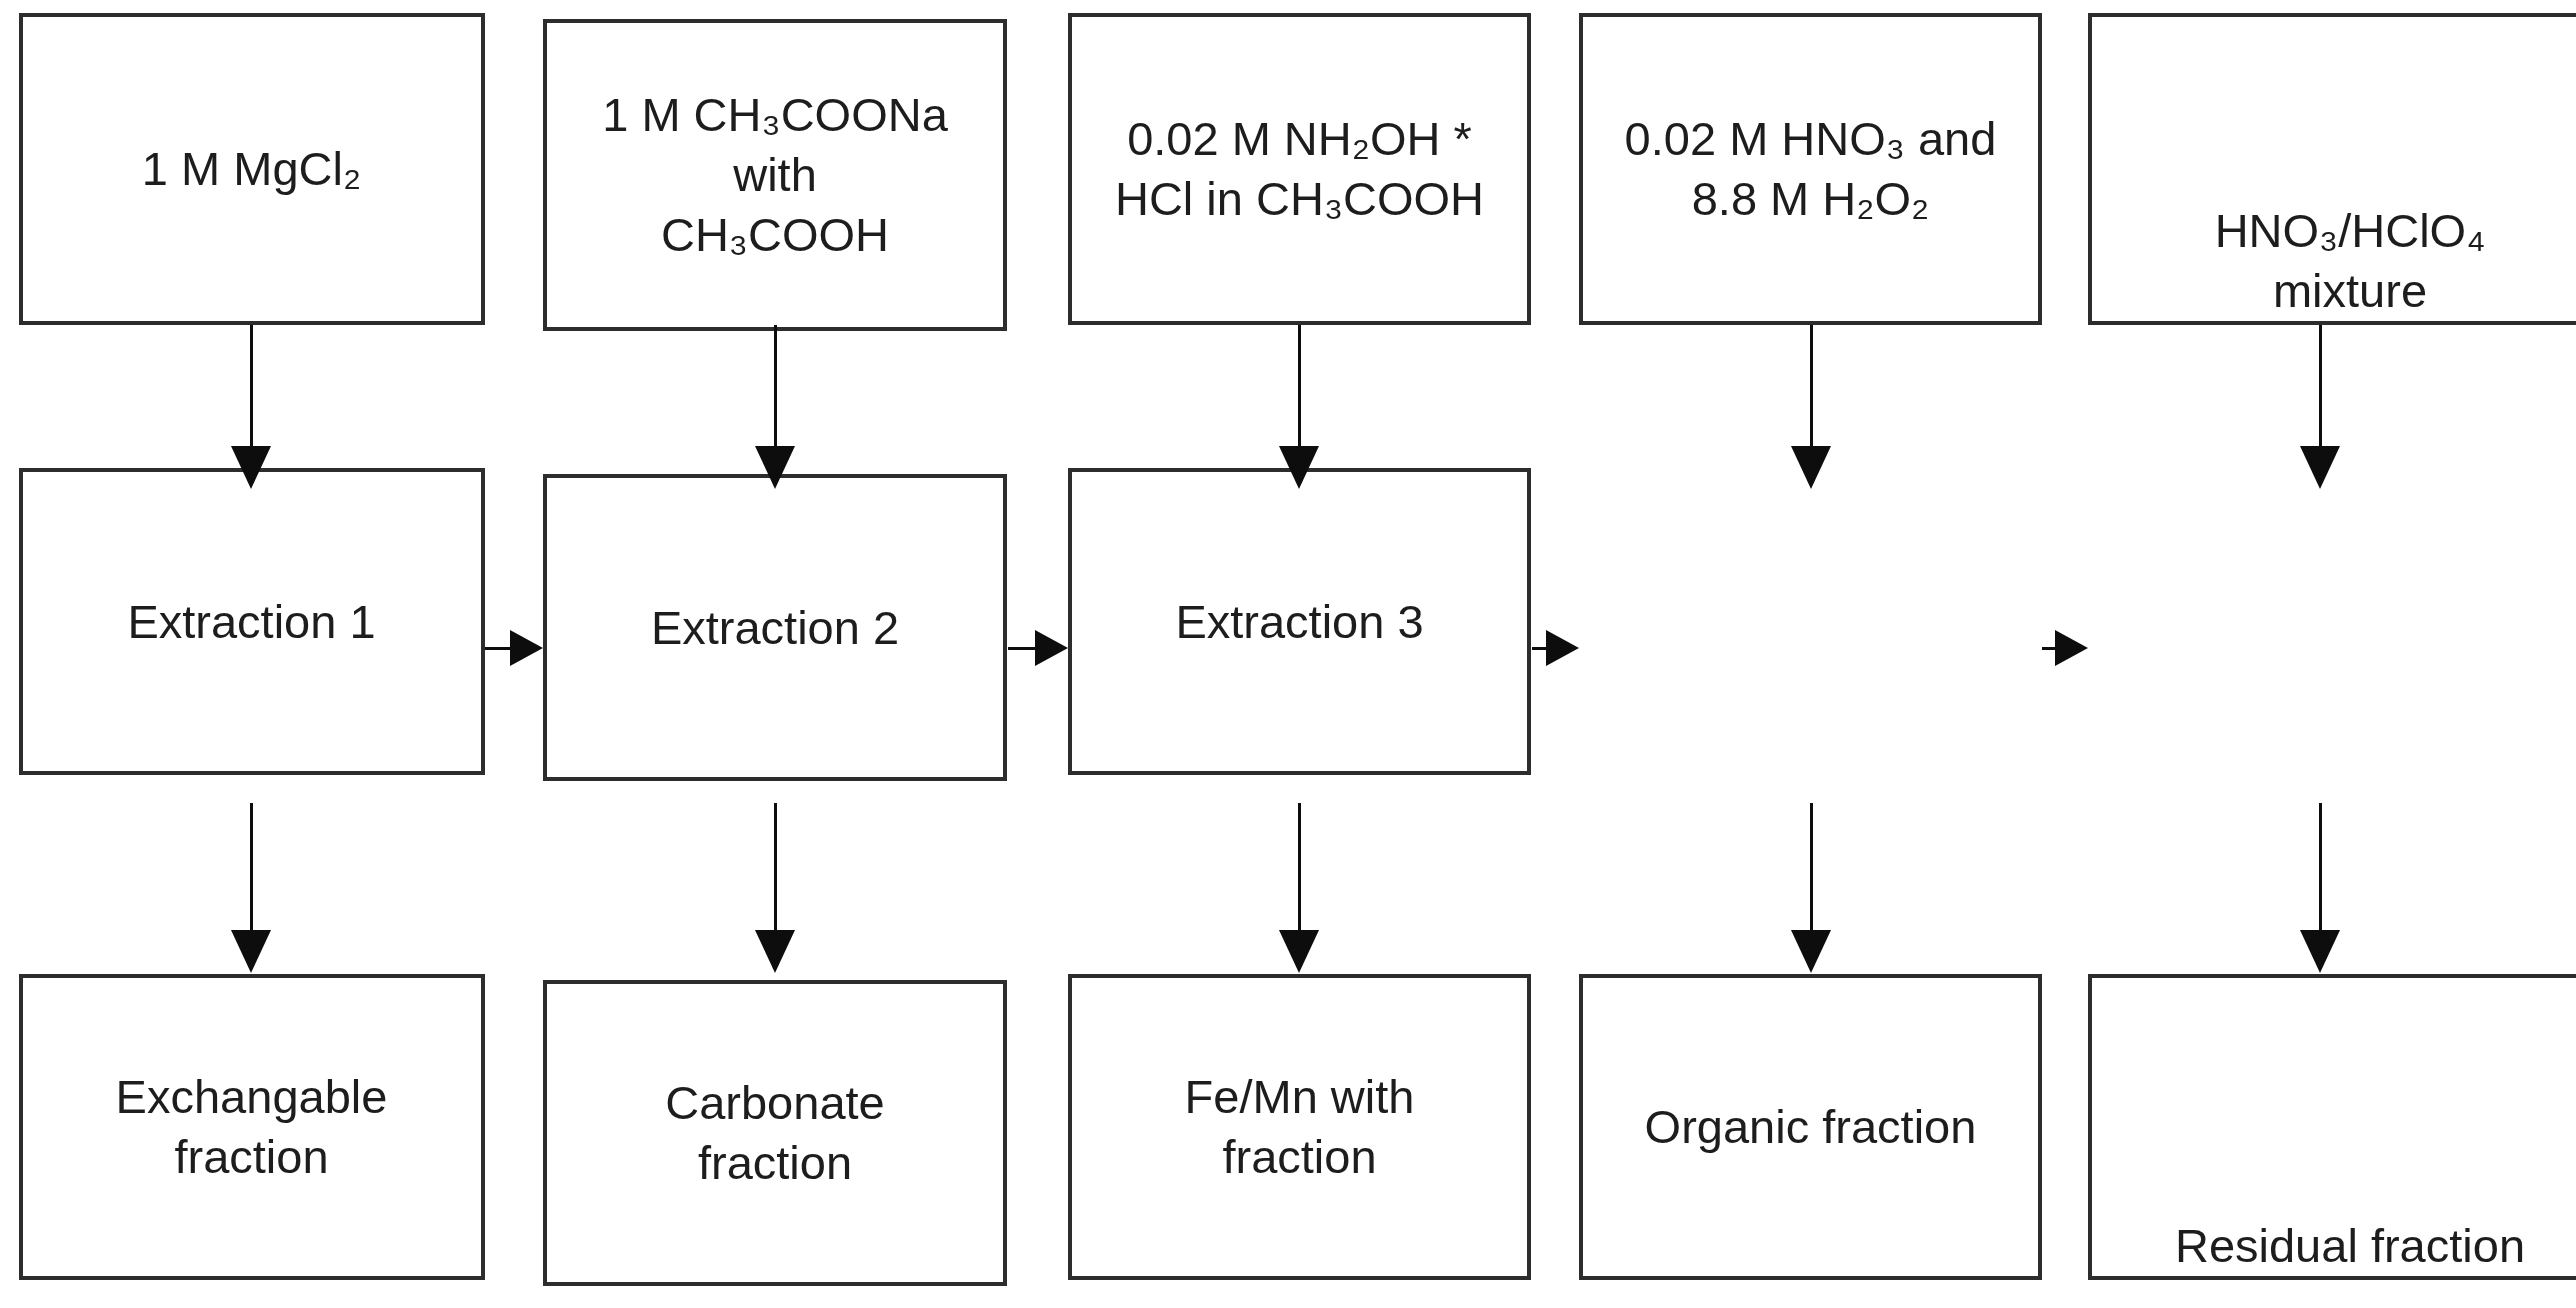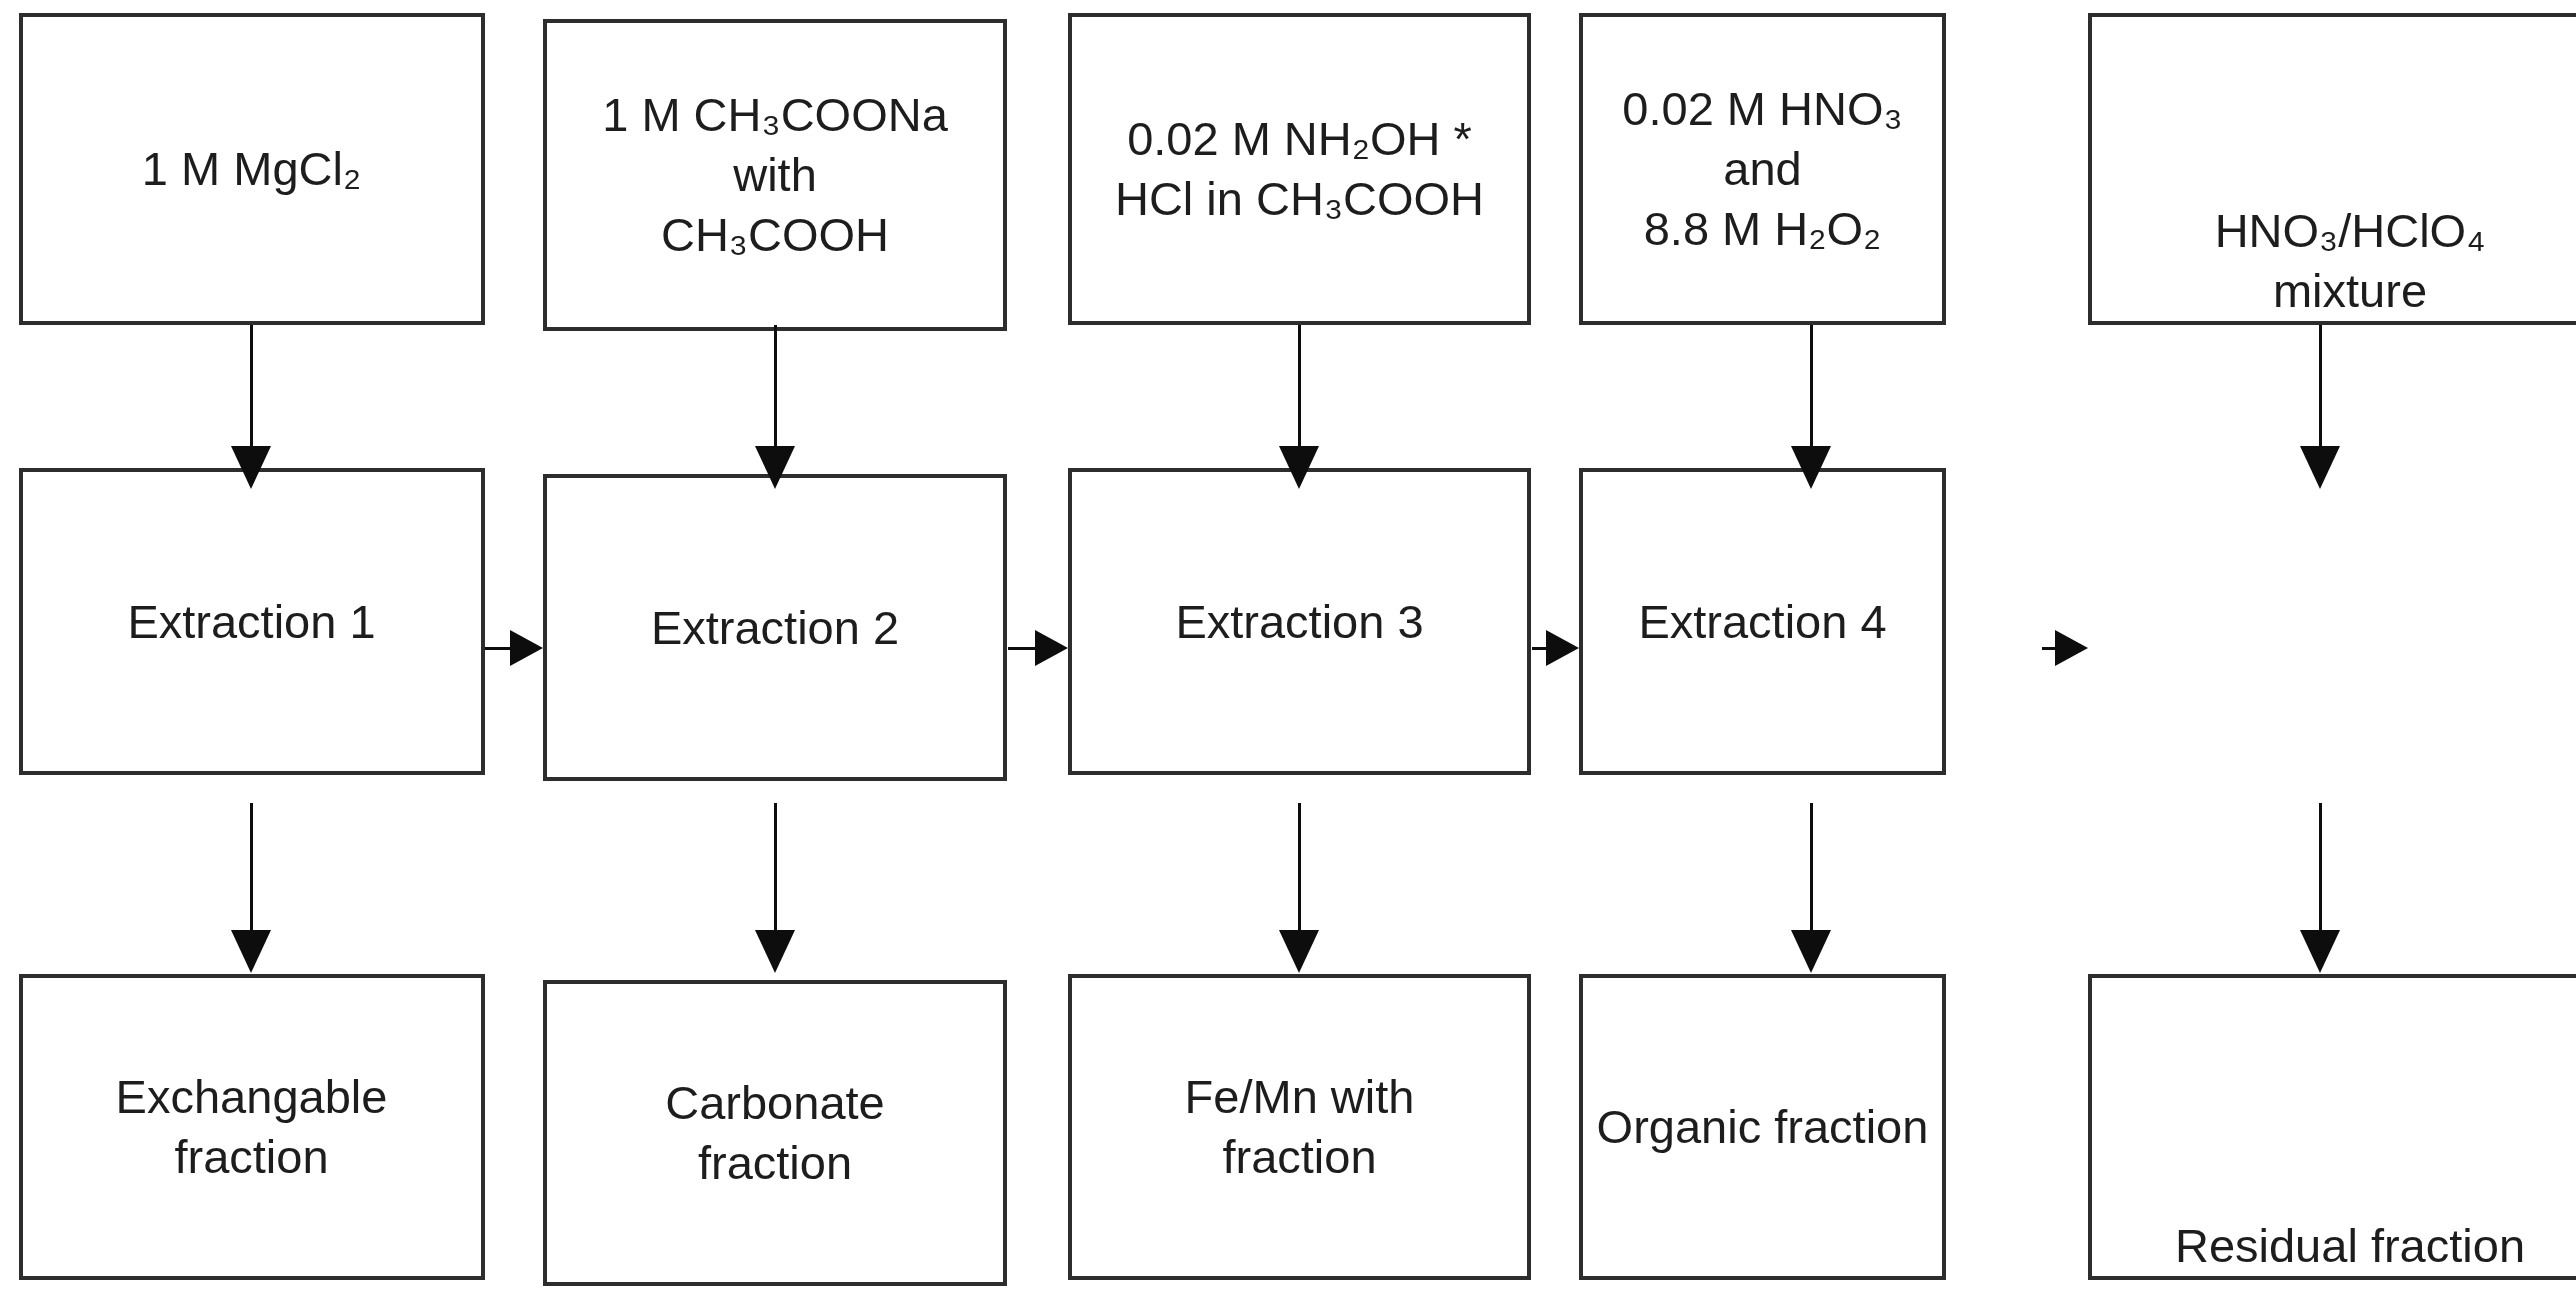--- a/index.html
+++ b/index.html
@@ -31,21 +31,21 @@
     text-align: center;
     font-size: 47px;
     line-height: 60px;
     color: #1d1d1d;
   }
 
   
   .col1 { left: 18.5px;   width: 466px; }
   .col2 { left: 543px;  width: 464px; margin-top: 6px; }
   .col3 { left: 1068px; width: 463px; }
-  .col4 { left: 1579px; width: 367px; }
+  .col4 { left: 1579px; width: 463px; }
   .col5 { left: 2088px; width: 524px; align-items: flex-end; }
 
   
   .row1 { top: 12.7px;  height: 312px; }
   .row2 { top: 468px; height: 307px; }
   .row3 { top: 974px; height: 306px; }
 
   
   .v-arrow {
     position: absolute;
@@ -121,23 +121,20 @@
 
   <div class="box row2 col1">
     <div class="box-label">Extraction 1</div>
   </div>
   <div class="box row2 col2">
     <div class="box-label">Extraction 2</div>
   </div>
   <div class="box row2 col3">
     <div class="box-label">Extraction 3</div>
   </div>
-  <div class="box row2 col4">
-    <div class="box-label">Extraction 4</div>
-  </div>
 
   <div class="box row3 col1">
     <div class="box-label">Exchangable
 fraction</div>
   </div>
   <div class="box row3 col2">
     <div class="box-label">Carbonate
 fraction</div>
   </div>
   <div class="box row3 col3">

